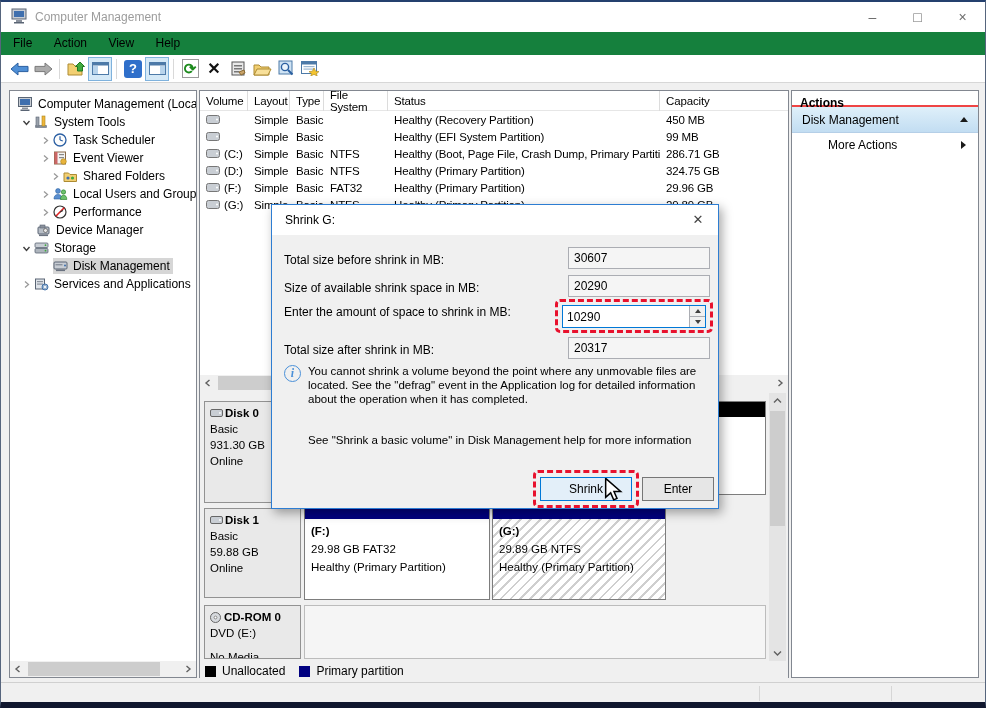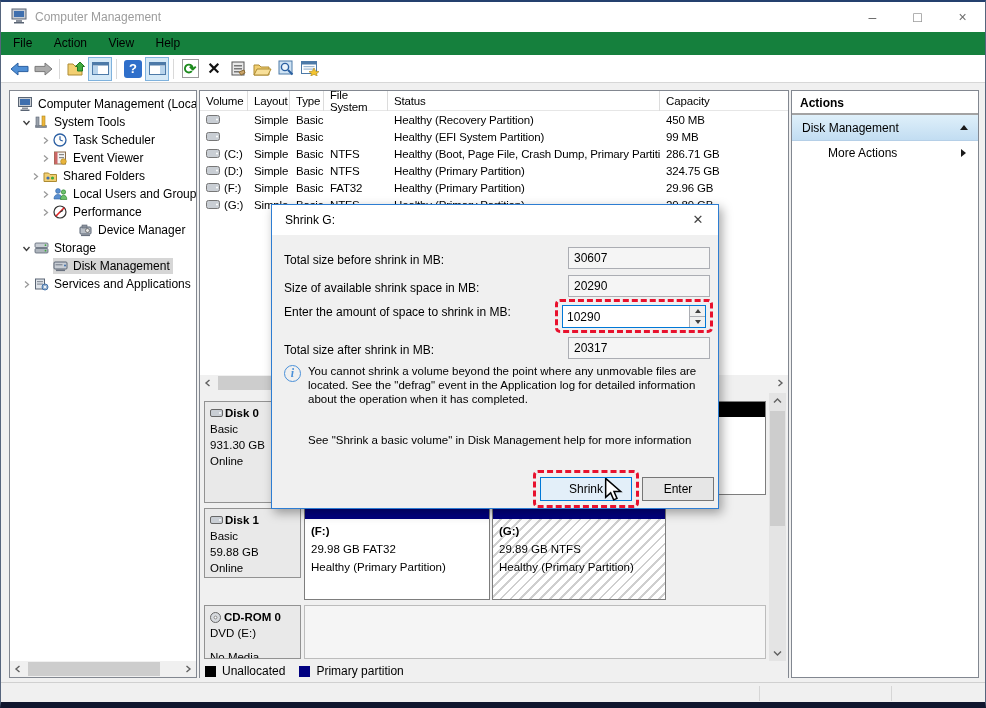--- a/index.html
+++ b/index.html
@@ -70,21 +70,21 @@
   .hatched { background:repeating-linear-gradient(135deg,#ffffff 0 5px,#cfcfcf 5px 7px); }
   .hatched .pt-text { text-shadow:0 0 2px #fff,0 0 2px #fff; }
   .disk-vscroll { position:absolute; right:2px; top:2px; width:17px; height:268px; background:#e4e4e4; }
   
   .legend { position:absolute; left:0; top:572px; width:588px; height:16px; background:#f0f0f0;
             display:flex; align-items:center; gap:6px; padding-left:5px; }
   .swatch { width:11px; height:11px; display:inline-block; flex:none; }
   .sw-unalloc { background:#000000; }
   .sw-primary { background:#000080; margin-left:8px; }
   
-  .act-header { height:24px; font-weight:bold; padding:5px 0 8px 8px; border-bottom:2px solid #a3a3a3; }
+  .act-header { height:16px; font-weight:bold; padding:5px 0 8px 8px; border-bottom:2px solid #ef4444; }
   .act-section { height:26px; background:linear-gradient(#dff0fa,#c2ddf2); display:flex; align-items:center;
                  padding:0 10px; justify-content:space-between; border-bottom:1px solid #b5cfe7; }
   .act-more { height:24px; display:flex; align-items:center; padding:0 12px 0 36px; justify-content:space-between; }
   .tri-up-b { width:0; height:0; border-left:4px solid transparent; border-right:4px solid transparent; border-bottom:5px solid #1a1a1a; }
   .tri-right-b { width:0; height:0; border-top:4px solid transparent; border-bottom:4px solid transparent; border-left:5px solid #1a1a1a; }
   
   .statusbar { position:absolute; left:0; top:680px; width:100%; height:22px; background:#f0f0f0; border-top:1px solid #d0d0d0; }
   .status-sep { position:absolute; top:3px; width:1px; height:15px; background:#d6d6d6; }
   
   .dialog { position:absolute; left:270px; top:202px; width:448px; height:305px; background:#f0f0f0;
@@ -272,21 +272,21 @@
           <svg width="15" height="14">
             <rect x="1.5" y="1" width="11" height="12" fill="#f3f3f3" stroke="#8a6a4a"></rect>
             <rect x="1.5" y="1" width="3" height="12" fill="#c66"></rect>
             <rect x="6" y="3" width="5" height="1.2" fill="#888"></rect>
             <rect x="6" y="6" width="5" height="1.2" fill="#888"></rect>
             <circle cx="10.5" cy="10.5" r="2.8" fill="#e8b33c" stroke="#a8851a" stroke-width="0.6"></circle>
           </svg>
         </span>
       <span class="tlabel">Event Viewer</span>
     </div>
-    <div class="titem" style="top:76px; padding-left:17px;">
+    <div class="titem" style="top:76px; padding-left:37px;">
       <span class="chev">
           <svg width="9" height="9">
             <polyline points="3,1.5 6.5,4.5 3,7.5" fill="none" stroke="#9a9a9a" stroke-width="1.3"></polyline>
           </svg>
         </span>
       <span class="ticon">
           <svg width="15" height="14">
             <path d="M1,4 L5.5,4 L7,5.5 L13.5,5.5 L13.5,12.5 L1,12.5 Z" fill="#f2cf72" stroke="#ad8b32"></path>
             <circle cx="5" cy="9" r="1.6" fill="#3f6fae"></circle>
             <circle cx="9.5" cy="9" r="1.6" fill="#3faa3f"></circle>
@@ -318,21 +318,21 @@
         </span>
       <span class="ticon">
           <svg width="15" height="14">
             <circle cx="7" cy="7" r="6" fill="#fff" stroke="#333" stroke-width="1.2"></circle>
             <line x1="2.8" y1="11.2" x2="11.2" y2="2.8" stroke="#d22" stroke-width="1.6"></line>
             <line x1="7" y1="7" x2="10" y2="5.5" stroke="#333" stroke-width="1.1"></line>
           </svg>
         </span>
       <span class="tlabel">Performance</span>
     </div>
-    <div class="titem" style="top:130px; padding-left:68px;">
+    <div class="titem" style="top:130px; padding-left:26px;">
       <span class="ticon">
           <svg width="15" height="14">
             <rect x="2" y="4" width="11" height="7" rx="1" fill="#b8bec6" stroke="#5a6574"></rect>
             <rect x="4" y="2" width="5" height="3" fill="#8a919c" stroke="#5a6574" stroke-width="0.6"></rect>
             <circle cx="9.5" cy="7.5" r="2" fill="#e8e8e8" stroke="#555" stroke-width="0.7"></circle>
             <rect x="3" y="11.5" width="9" height="1.6" fill="#6a7280"></rect>
           </svg>
         </span>
       <span class="tlabel">Device Manager</span>
     </div>
@@ -519,21 +519,21 @@
             <span>Disk 0</span>
           </div>
         <div>Basic</div>
         <div>931.30 GB</div>
         <div>Online</div>
       </div>
       <div class="region" style="left:104px; top:10px; width:462px; height:94px;">
         <div class="bar bar-black"></div>
       </div>
 
-      <div class="disk-label" style="top:117px; height:70px;">
+      <div class="disk-label" style="top:117px; height:90px;">
         <div class="disk-name">
             <svg width="13" height="8">
               <rect x="0.5" y="0.5" width="12" height="7" rx="1.5" fill="#c9ced4" stroke="#666"></rect>
               <circle cx="10" cy="4" r="0.9" fill="#fff"></circle>
             </svg>
             <span>Disk 1</span>
           </div>
         <div>Basic</div>
         <div>59.88 GB</div>
         <div>Online</div>

